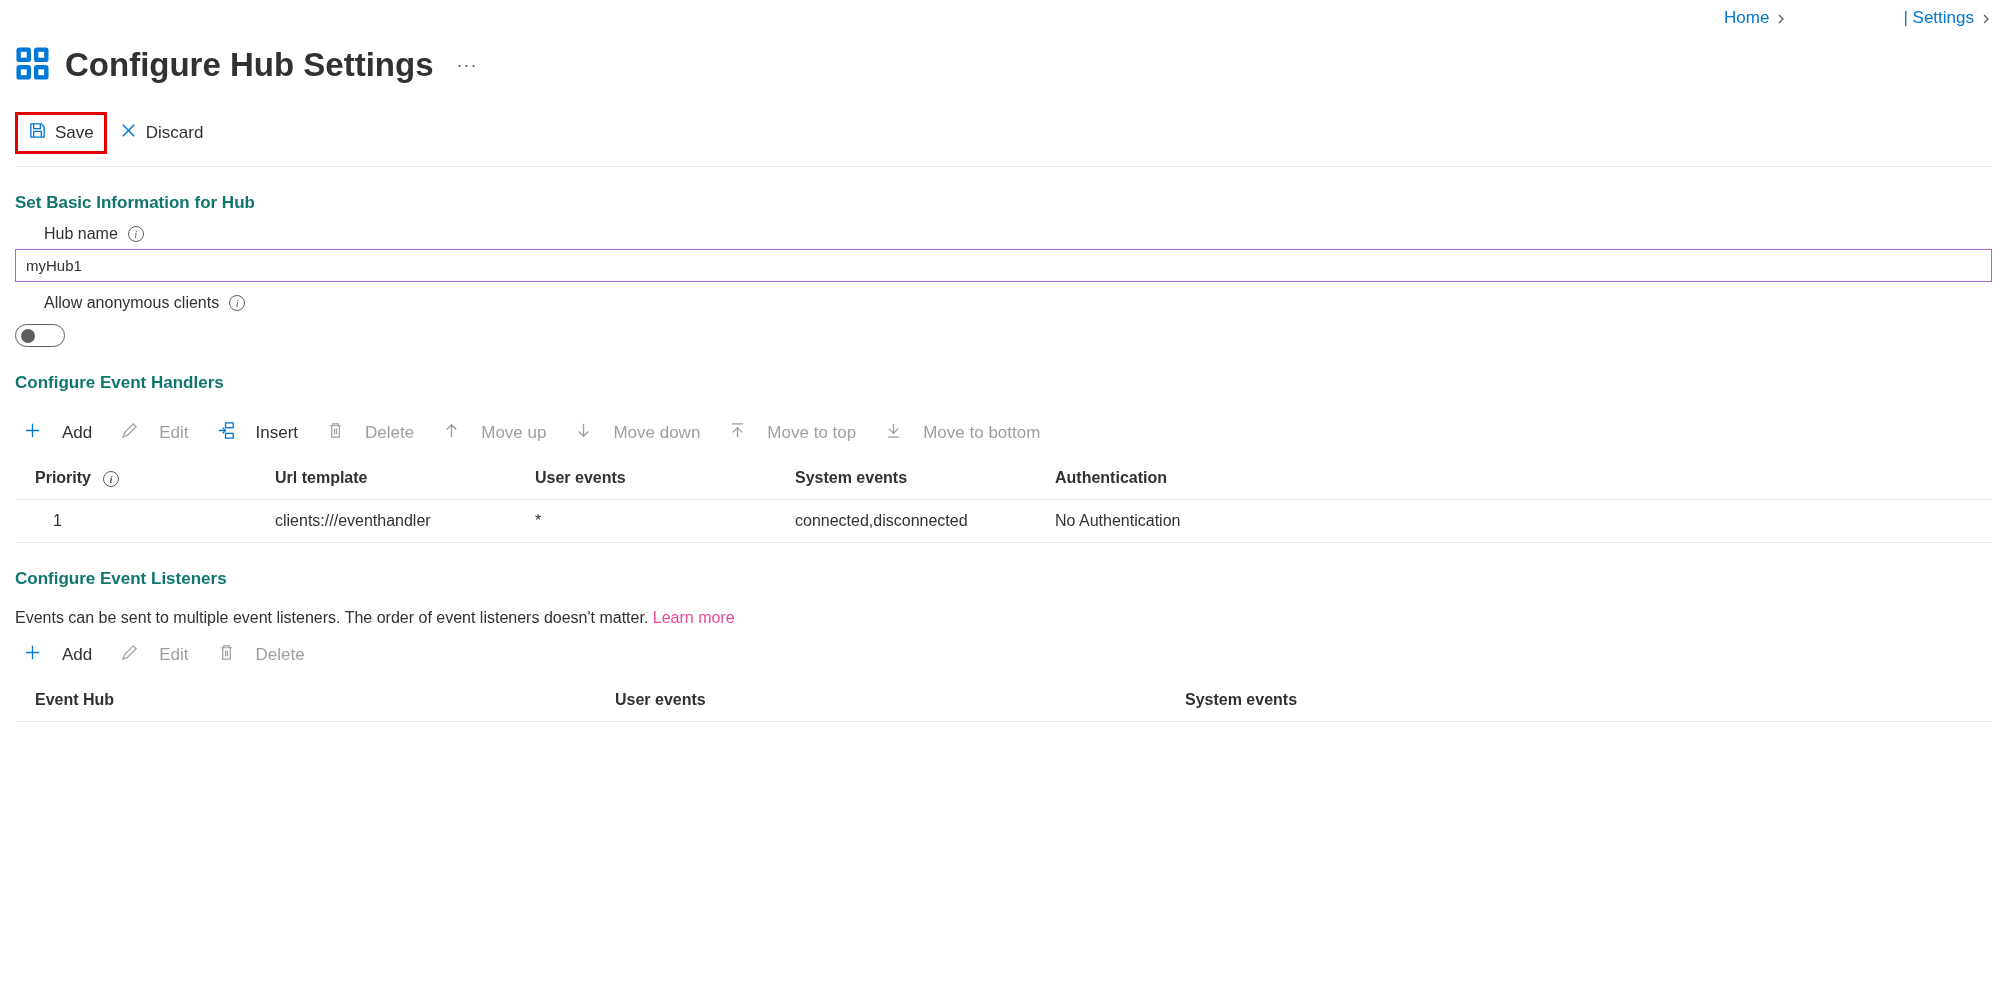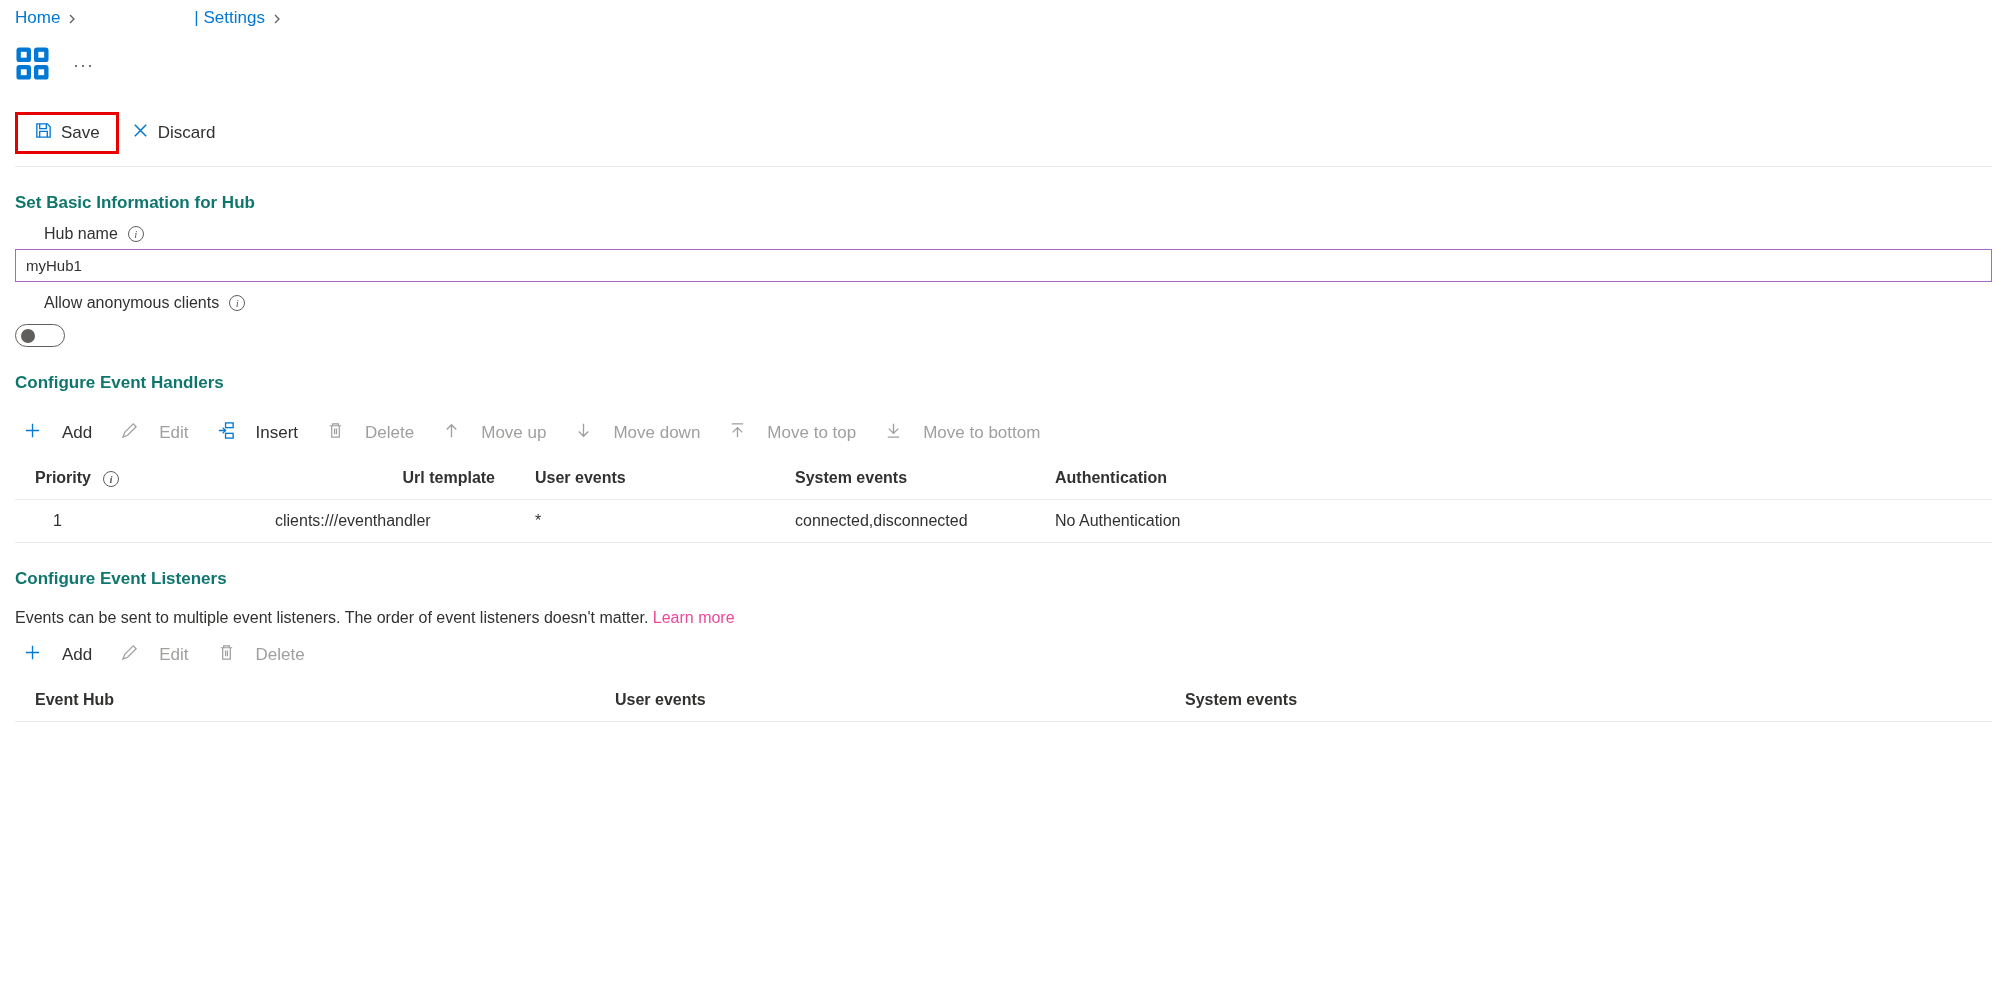--- a/index.html
+++ b/index.html
@@ -10,20 +10,21 @@
     background: #ffffff;
     width: 2007px;
     padding: 0 15px;
   }
   .breadcrumb {
     display: flex;
     align-items: center;
     gap: 8px;
     padding: 8px 0;
     font-size: 17px;
+    justify-content: flex-end;
   }
   .breadcrumb a { color: #0078d4; text-decoration: none; cursor: pointer; }
   .chevron { color: #605e5c; font-size: 15px; }
   .title-row {
     display: flex;
     align-items: center;
     gap: 15px;
     padding: 10px 0 18px;
   }
   .service-icon {
@@ -51,21 +52,21 @@
   .cmd-btn {
     display: inline-flex;
     align-items: center;
     gap: 8px;
     cursor: pointer;
     font-size: 17px;
     color: #323130;
   }
   .cmd-btn.highlight {
     border: 3px solid #e60000;
-    padding: 6px 16px;
+    padding: 6px 10px;
   }
   .cmd-btn svg { width: 19px; height: 19px; }
   .section-title {
     font-size: 17px;
     font-weight: 700;
     color: #0f766e;
     padding: 26px 0 12px;
   }
   .field-label {
     font-size: 16px;
@@ -149,21 +150,21 @@
     color: #323130;
   }
   .th-label { display: inline-flex; align-items: flex-end; gap: 12px; }
   .desc-text {
     font-size: 16px;
     color: #323130;
     padding: 8px 0 0 0;
   }
   .desc-text a { color: #ec4899; text-decoration: none; }
   .col-priority { width: 240px; }
-  .col-url { width: 260px; text-align: right; }
+  .col-url { width: 260px; }
   .col-userev { width: 260px; }
   .col-sysev { width: 260px; }
 
   .listeners-table th { padding: 12px 20px; }
   .listeners-col1 { width: 580px; }
   .listeners-col2 { width: 570px; }
 </style>
 </head>
 <body>
 
@@ -193,20 +194,21 @@
       <rect x="1" y="1" width="10" height="10" rx="2" fill="#0078d4"></rect>
       <rect x="13" y="1" width="10" height="10" rx="2" fill="#0078d4"></rect>
       <rect x="1" y="13" width="10" height="10" rx="2" fill="#0078d4"></rect>
       <rect x="13" y="13" width="10" height="10" rx="2" fill="#0078d4"></rect>
       <rect x="4" y="4" width="4" height="4" fill="#ffffff"></rect>
       <rect x="16" y="4" width="4" height="4" fill="#ffffff"></rect>
       <rect x="4" y="16" width="4" height="4" fill="#ffffff"></rect>
       <rect x="16" y="16" width="4" height="4" fill="#ffffff"></rect>
     </svg>
   </span>
+  <h1 class="page-title">Configure Hub Settings</h1>
   <span class="ellipsis-btn">···</span>
 </div>
 
 
 <div class="command-bar">
   <span class="cmd-btn highlight">
     <span>
       <svg viewBox="0 0 20 20">
           <path d="M3 3 h11 l3 3 v11 h-14 z M6 3 v5 h7 v-5 M6 17 v-6 h8 v6" stroke="#0078d4" fill="none" stroke-width="1.4"></path>
         </svg>

